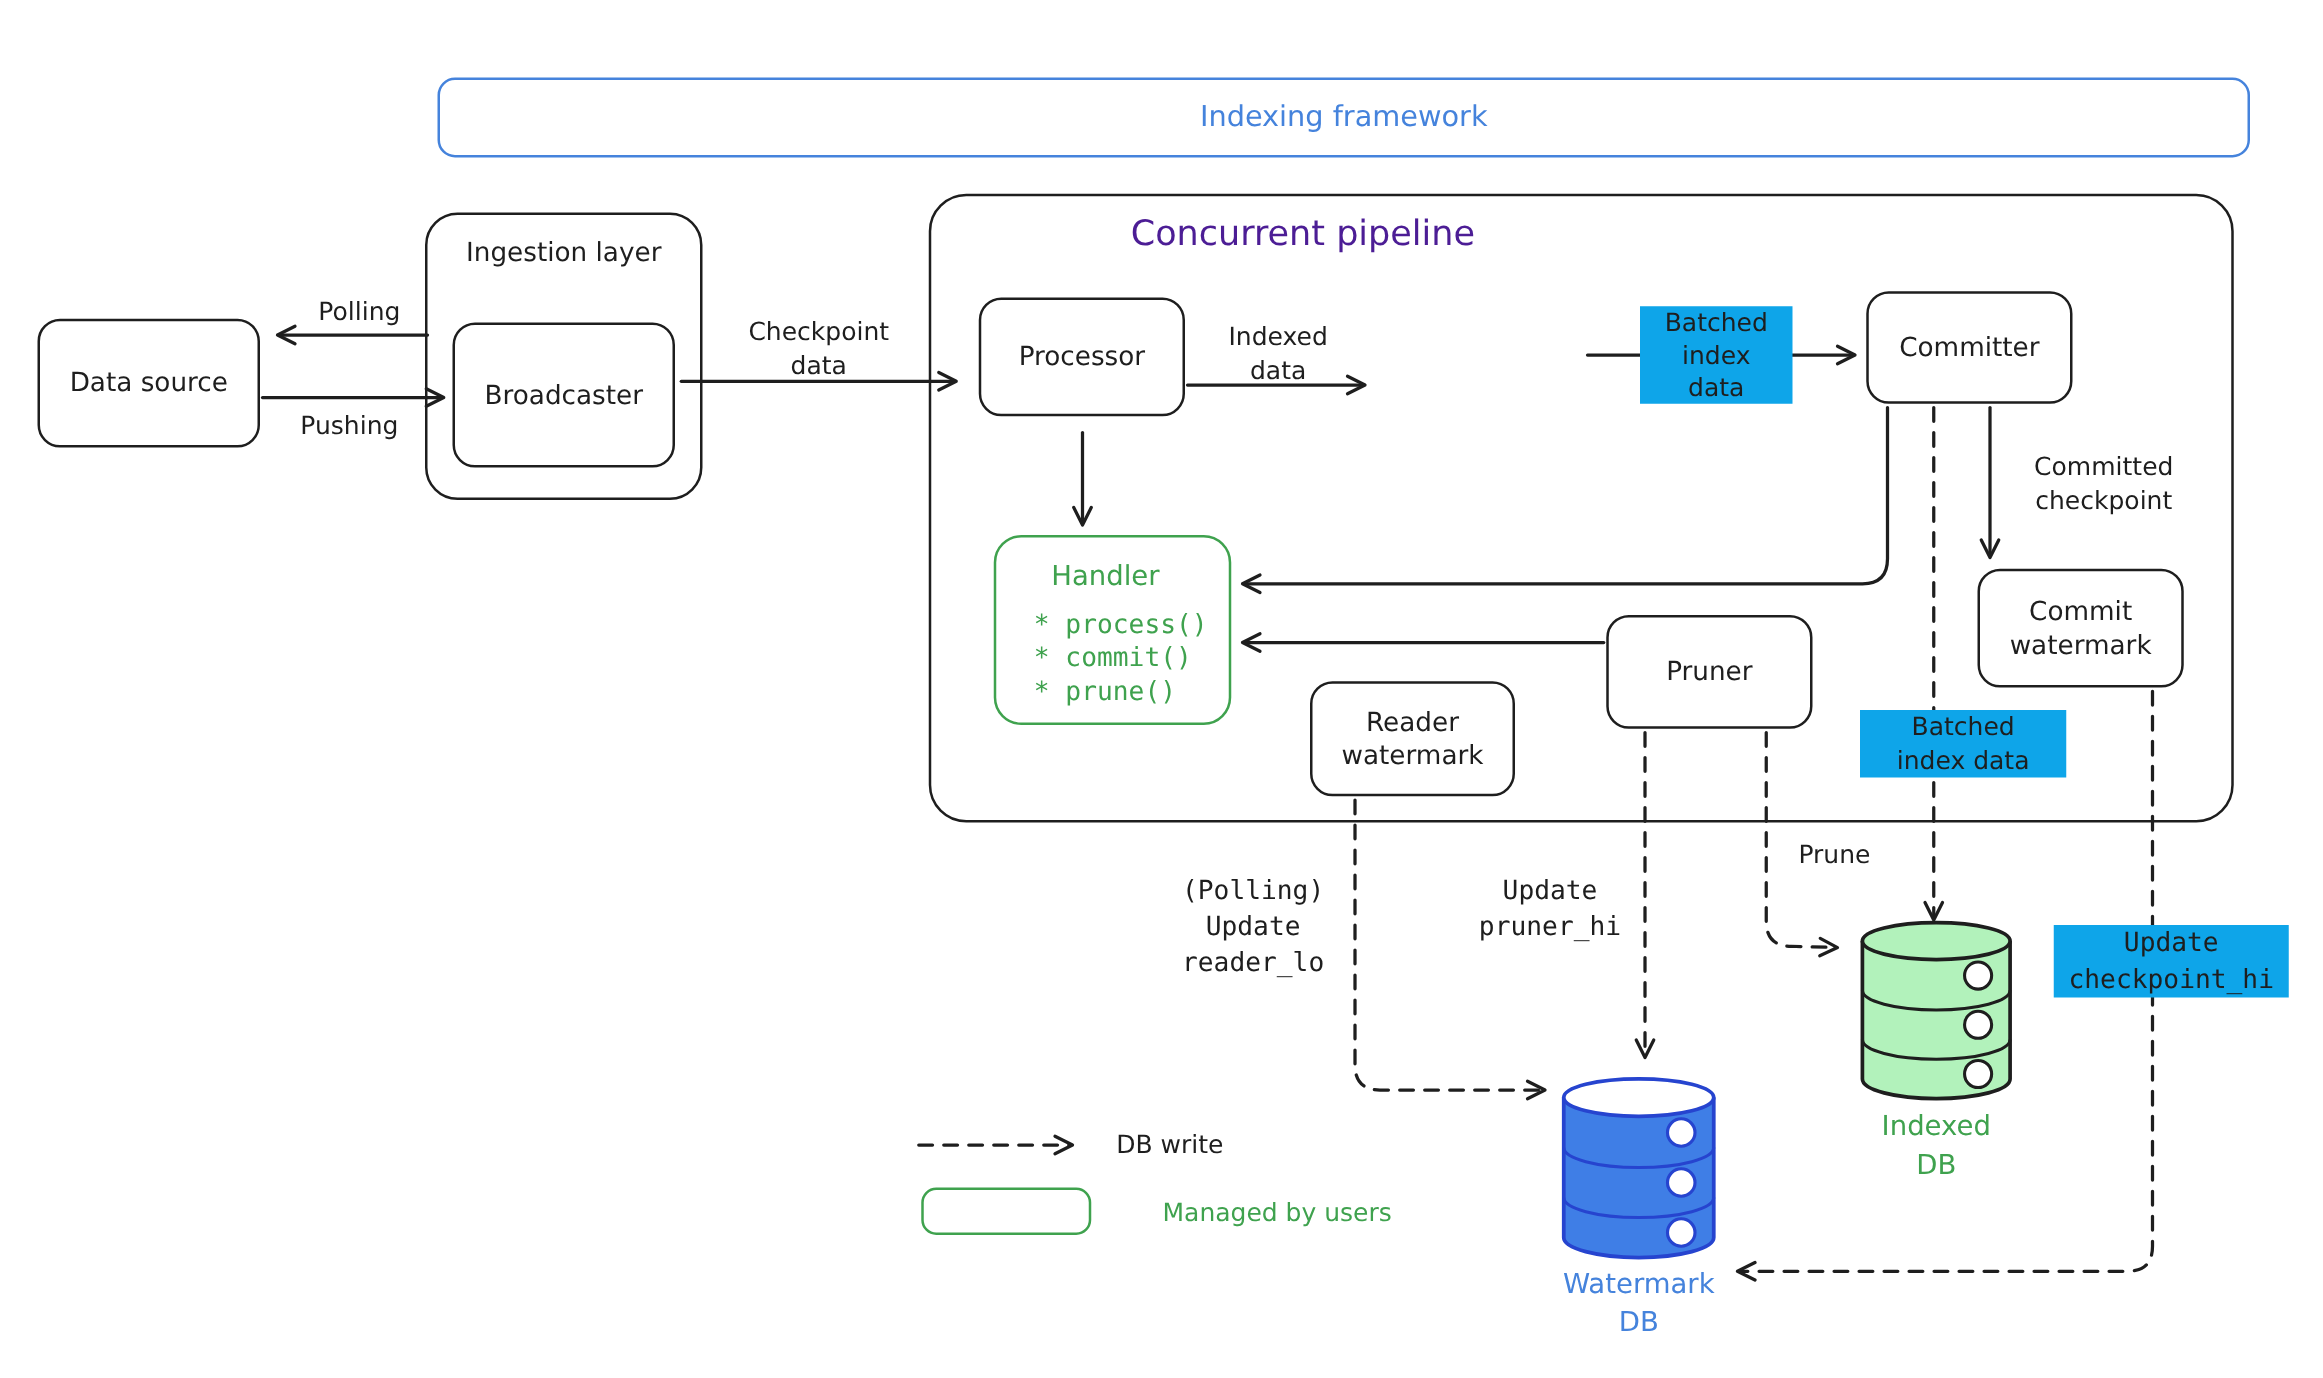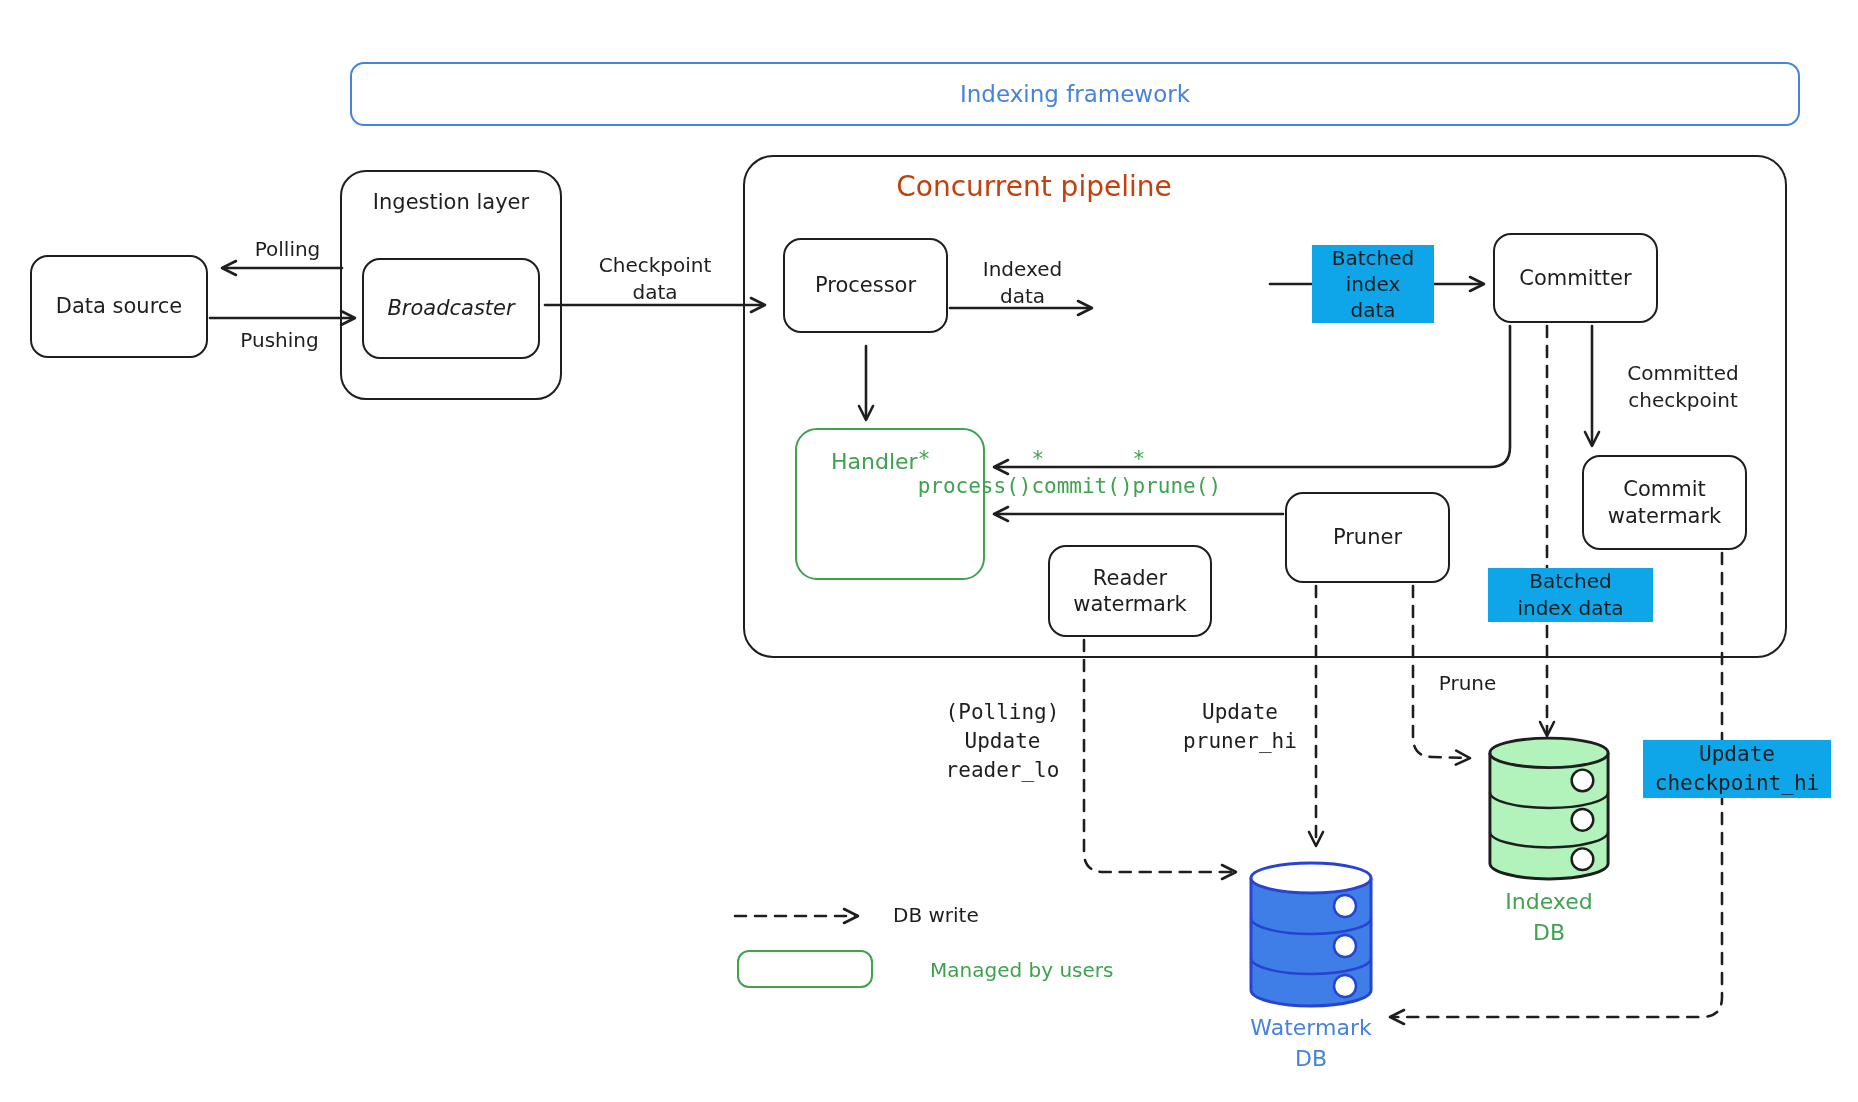--- a/index.html
+++ b/index.html
@@ -12,30 +12,30 @@
     position:absolute;border:2.5px solid #1e1e1e;border-radius:18px;background:#ffffff;
     display:flex;align-items:center;justify-content:center;text-align:center;
     font-size:21px;line-height:1.25;white-space:pre-line;box-sizing:border-box;
   }
   .container{background:transparent;}
   .frame{
     border-color:#4583dc;color:#4583dc;border-radius:14px;font-size:23px;
   }
   .pipeline{border-radius:30px;}
   .pipeline-title{
-    position:absolute;left:888px;top:170px;width:292px;text-align:center;
-    font-size:28px;color:#c2410c;
+    position:absolute;left:888px;top:170px;width:292px;text-align:right;
+    font-size:28px;color:#4c1d95;
   }
   .ingestion-label{
     position:absolute;left:340px;top:190px;width:222px;text-align:center;font-size:21px;
   }
   .handler{
     border-color:#3fa24e;border-radius:22px;color:#3fa24e;
-    flex-direction:row;align-items:flex-start;justify-content:flex-start;
-    padding:16px 0 0 20px;text-align:left;
+    flex-direction:column;align-items:flex-start;justify-content:flex-start;
+    padding:16px 0 0 30px;text-align:left;
   }
   .handler .h-title{font-size:22px;margin:2px 0 10px 14px;}
   .handler .h-method{
     font-family:"DejaVu Sans Mono","Liberation Mono",monospace;
     font-size:21px;line-height:27px;color:#3fa24e;
   }
   .lbl{
     position:absolute;white-space:pre-line;text-align:center;
     font-size:20px;line-height:27px;color:#1e1e1e;
   }
@@ -65,21 +65,21 @@
   <div class="box frame" style="left:350px;top:62px;width:1450px;height:64px;">
     <span>Indexing framework</span>
   </div>
 
   <div class="box" style="left:30px;top:255px;width:178px;height:103px;">
     <span>Data source</span>
   </div>
 
   <div class="box container" style="left:340px;top:170px;width:222px;height:230px;border-radius:26px;"></div>
   <div class="ingestion-label">Ingestion layer</div>
-  <div class="box" style="left:362px;top:258px;width:178px;height:101px;font-style:italic;">
+  <div class="box" style="left:362px;top:258px;width:178px;height:116px;">
     <span>Broadcaster</span>
   </div>
 
   <div class="box container pipeline" style="left:743px;top:155px;width:1044px;height:503px;"></div>
   <div class="pipeline-title">Concurrent pipeline</div>
 
   <div class="box" style="left:783px;top:238px;width:165px;height:95px;">
     <span>Processor</span>
   </div>
   <div class="box" style="left:1493px;top:233px;width:165px;height:90px;">

